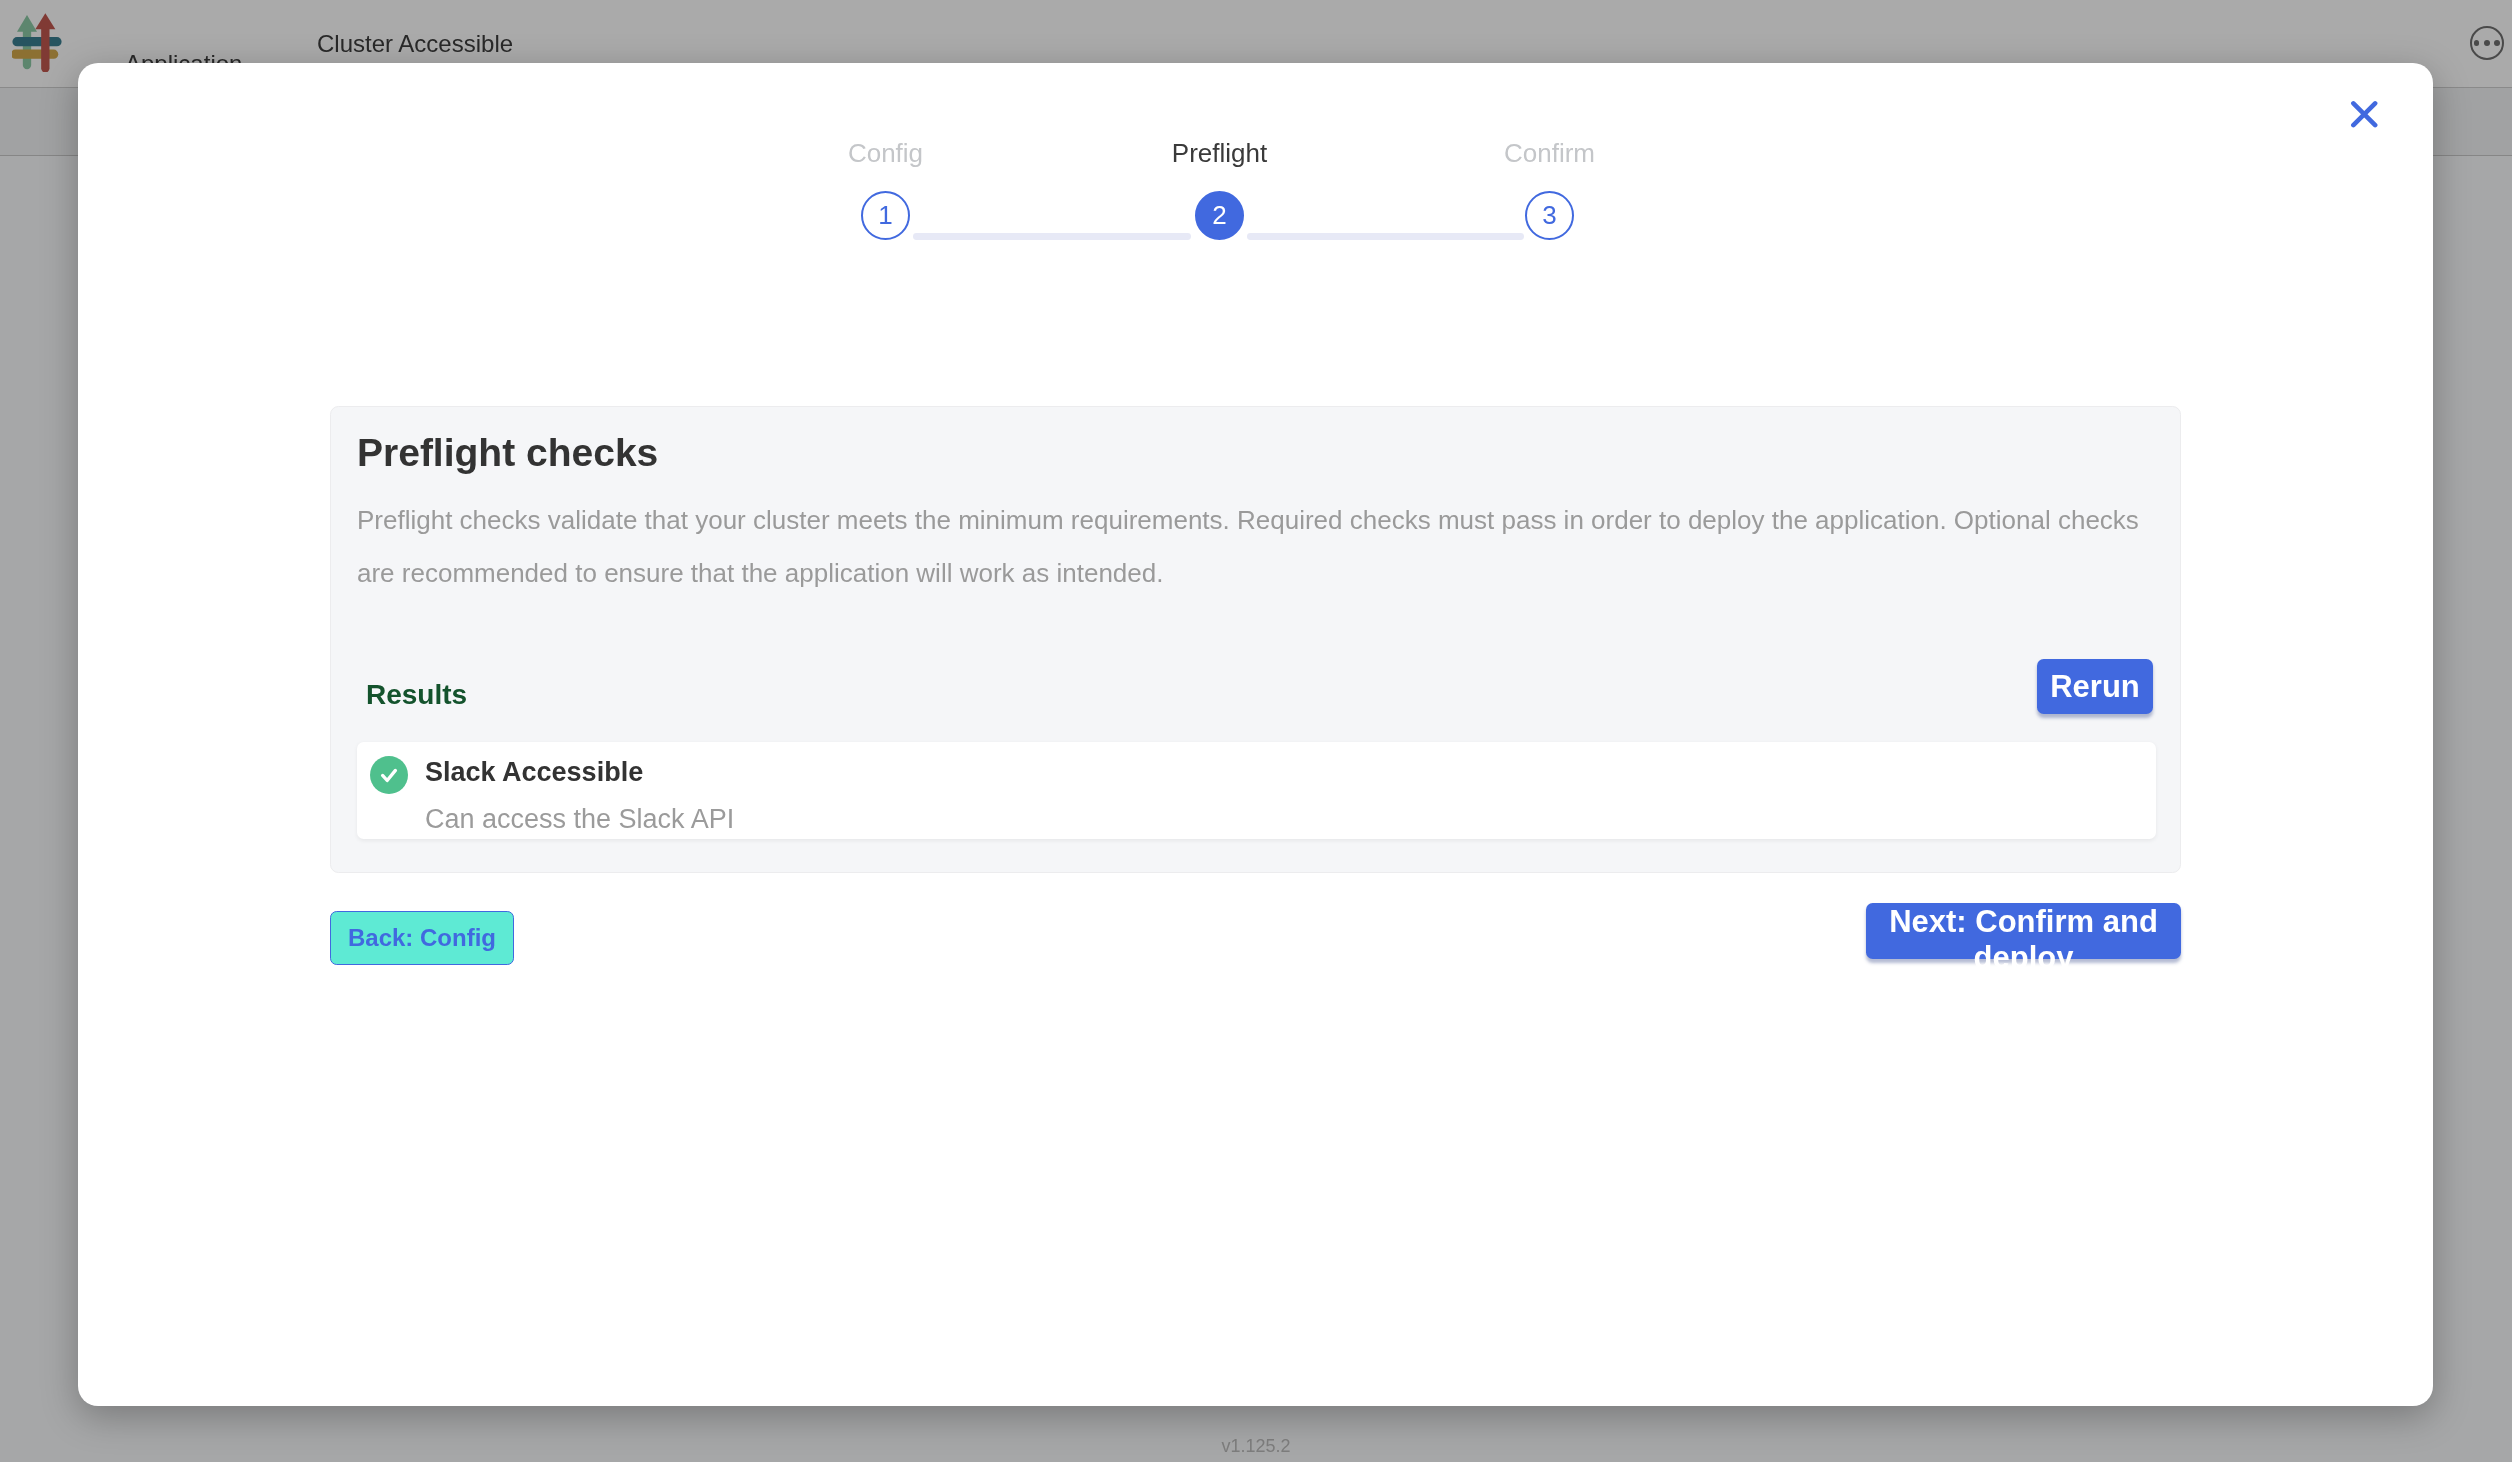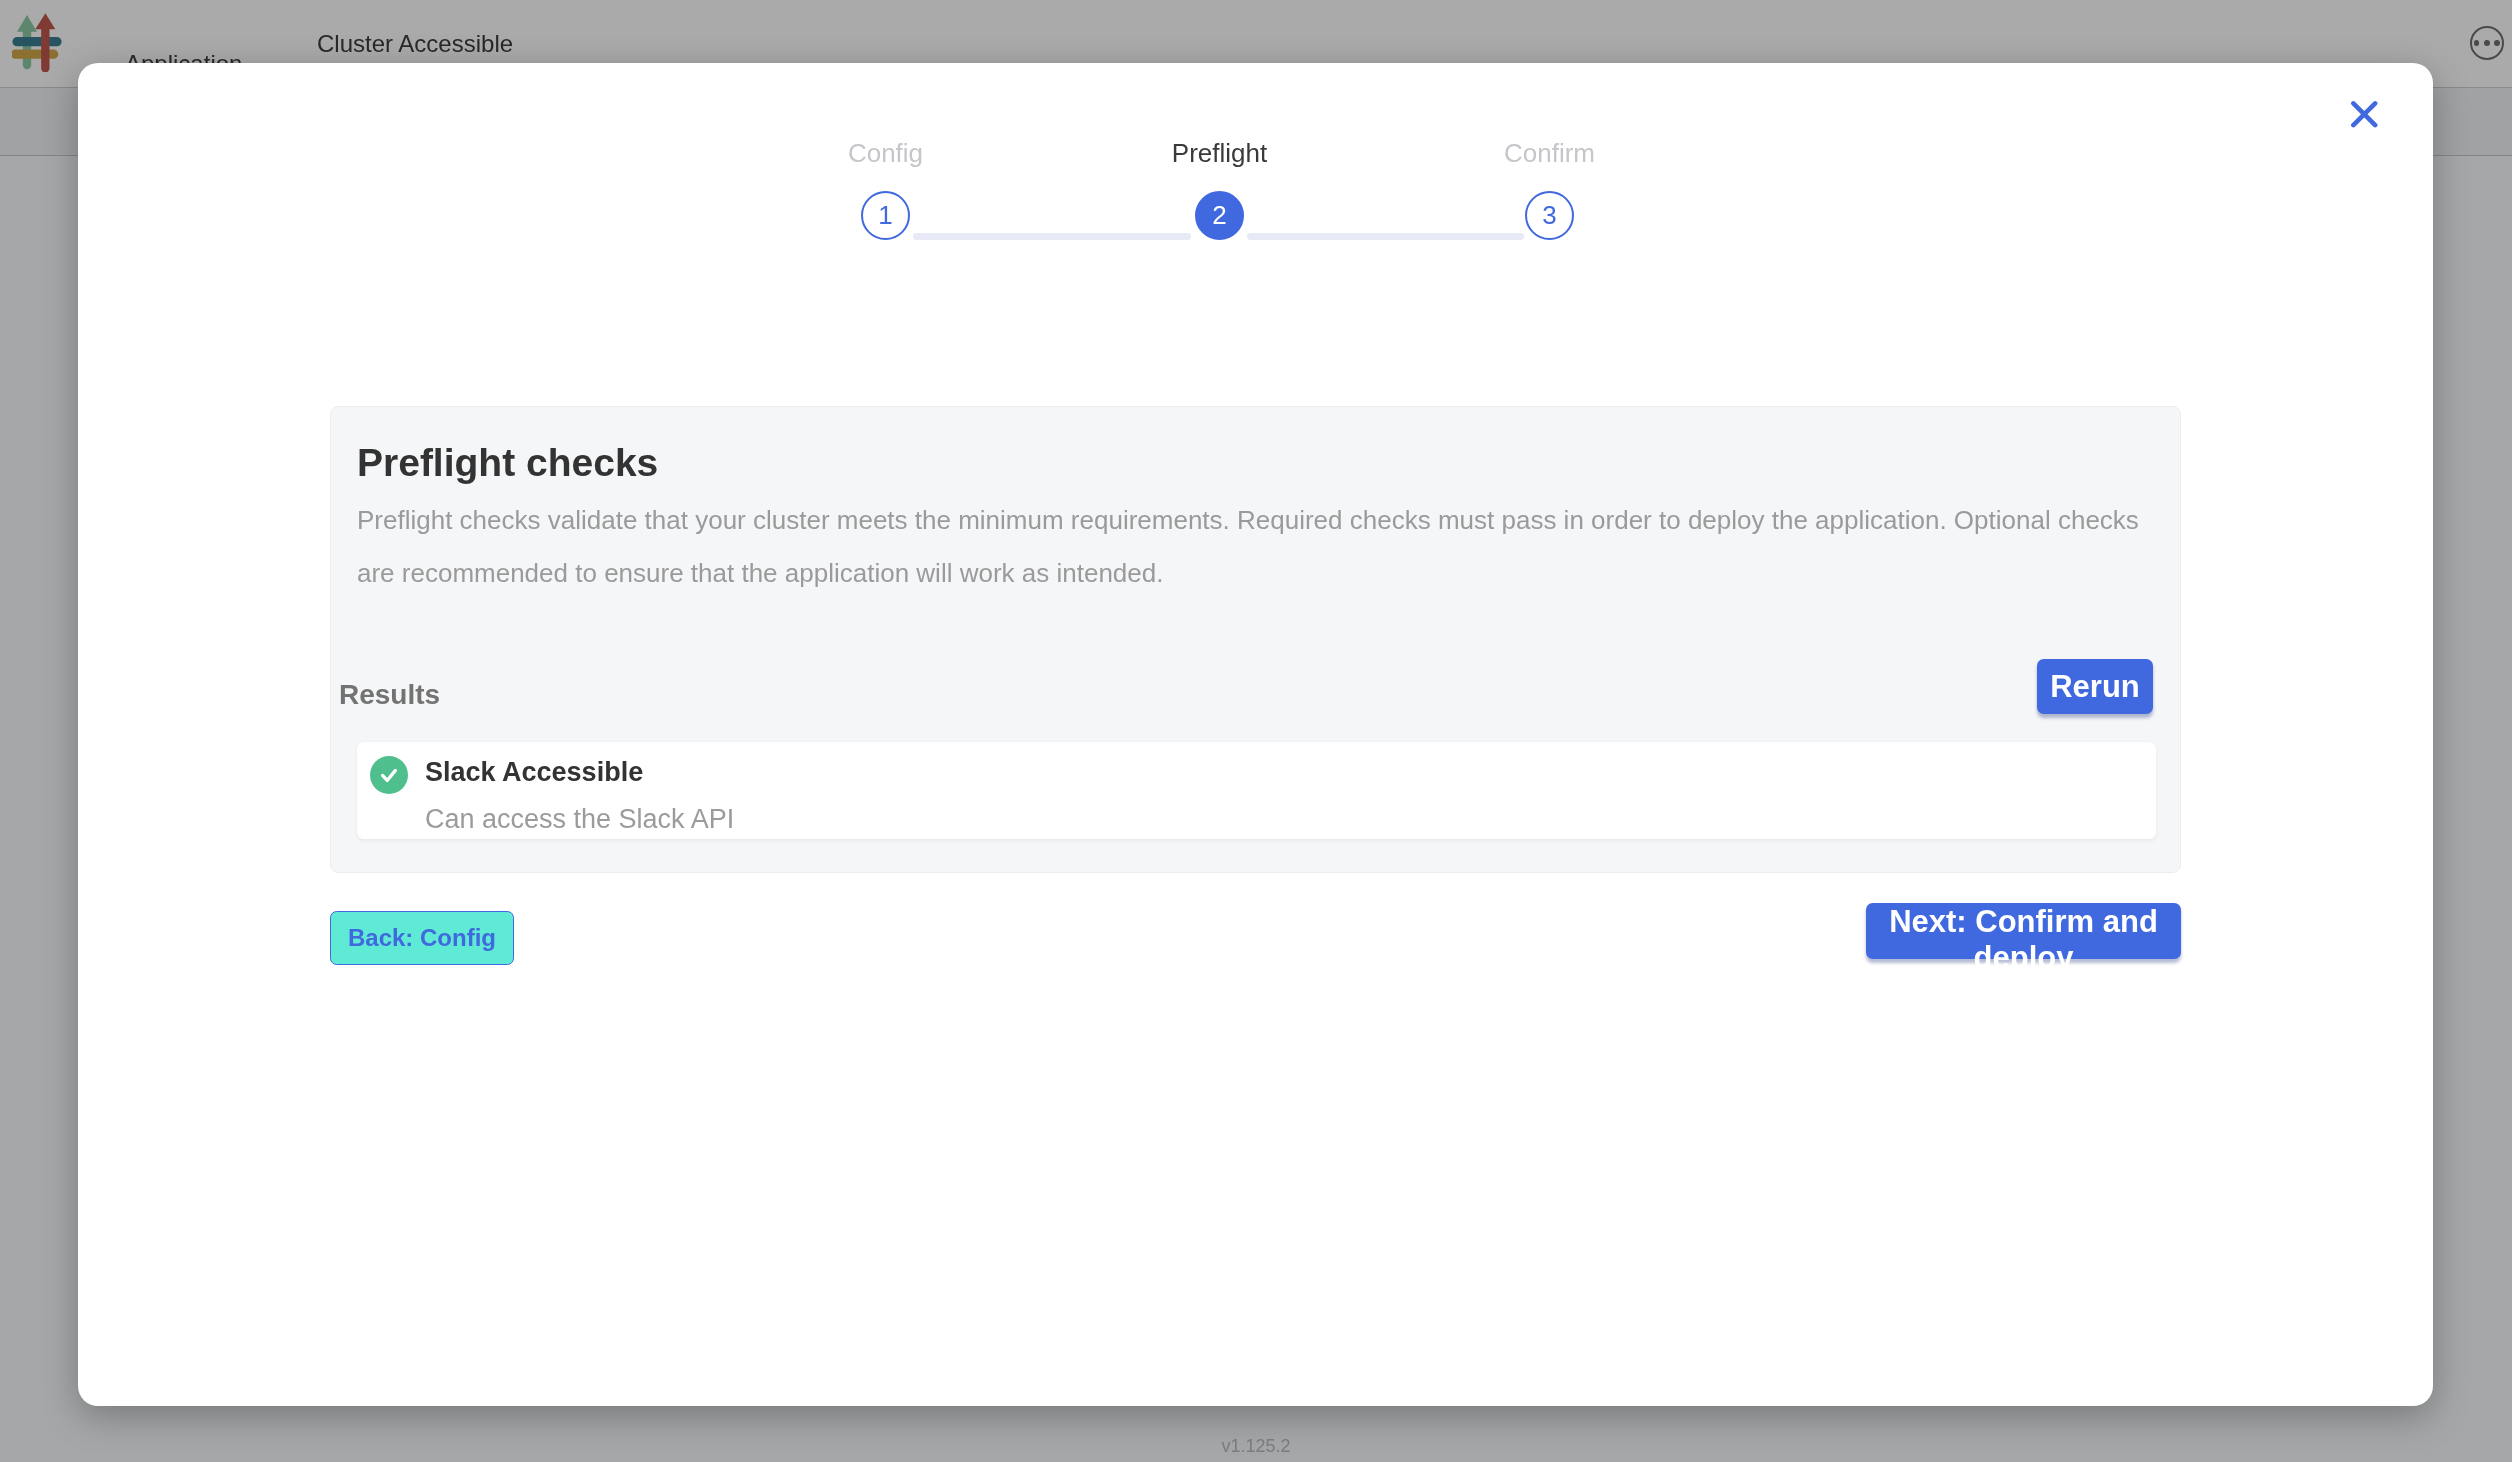--- a/index.html
+++ b/index.html
@@ -29,23 +29,23 @@
   .step .circle{margin:22px auto 0;width:49px;height:49px;border-radius:50%;box-sizing:border-box;border:2.5px solid #4169df;background:#fff;color:#4169df;font-size:26px;display:flex;align-items:center;justify-content:center;}
   .step.active .circle{background:#4169df;border-color:#4169df;color:#fff;}
   .step1{left:707px;top:75px;}
   .step2{left:1041px;top:75px;}
   .step3{left:1371px;top:75px;}
   .connector{position:absolute;top:170px;height:6.7px;border-radius:3.4px;background:#e7e9f6;}
   .conn1{left:835px;width:278px;}
   .conn2{left:1169px;width:277px;}
   
   .panel{position:absolute;left:252px;top:343px;width:1851px;height:467px;background:#f5f6f8;border:0.8px solid #ececee;border-radius:8.4px;box-sizing:border-box;}
-  .panel-title{position:absolute;left:26px;top:34px;font-size:39px;font-weight:bold;color:#333333;}
+  .panel-title{position:absolute;left:26px;top:24px;font-size:39px;font-weight:bold;color:#333333;}
   .panel-desc{position:absolute;left:26px;top:87px;width:1799px;font-size:26px;line-height:53px;color:#9a9a9a;}
-  .results-heading{position:absolute;left:8px;top:272px;font-size:28px;font-weight:bold;color:#737373;}
+  .results-heading{position:absolute;left:35px;top:272px;font-size:28px;font-weight:bold;color:#14532d;}
   .btn-blue{background:#4169df;color:#ffffff;font-weight:bold;font-family:"Liberation Sans",sans-serif;border:none;border-radius:6.7px;font-size:31px;cursor:pointer;box-shadow:0 3.4px 3.4px rgba(40,60,130,0.35);}
   .rerun-btn{position:absolute;right:27px;top:252px;width:116px;height:55px;}
   .result-card{position:absolute;left:26px;top:335px;width:1799px;height:97px;background:#ffffff;border-radius:6.7px;box-shadow:0 1.7px 4.2px rgba(0,0,0,0.06);}
   .check-badge{position:absolute;left:12.6px;top:14.3px;width:38px;height:38px;border-radius:50%;background:#4fc08d;display:flex;align-items:center;justify-content:center;}
   .result-name{position:absolute;left:68px;top:15px;font-size:27px;font-weight:bold;color:#333333;}
   .result-detail{position:absolute;left:68px;top:62px;font-size:27px;color:#9b9b9b;}
   
   .back-btn{position:absolute;left:252px;top:848px;width:184px;height:54px;background:#5eead4;border:1.7px solid #4169df;border-radius:6.7px;color:#4169df;font-weight:bold;font-size:24px;font-family:"Liberation Sans",sans-serif;cursor:pointer;box-sizing:border-box;}
   .next-btn{position:absolute;right:252px;top:840px;width:315px;height:56px;}
 </style>

